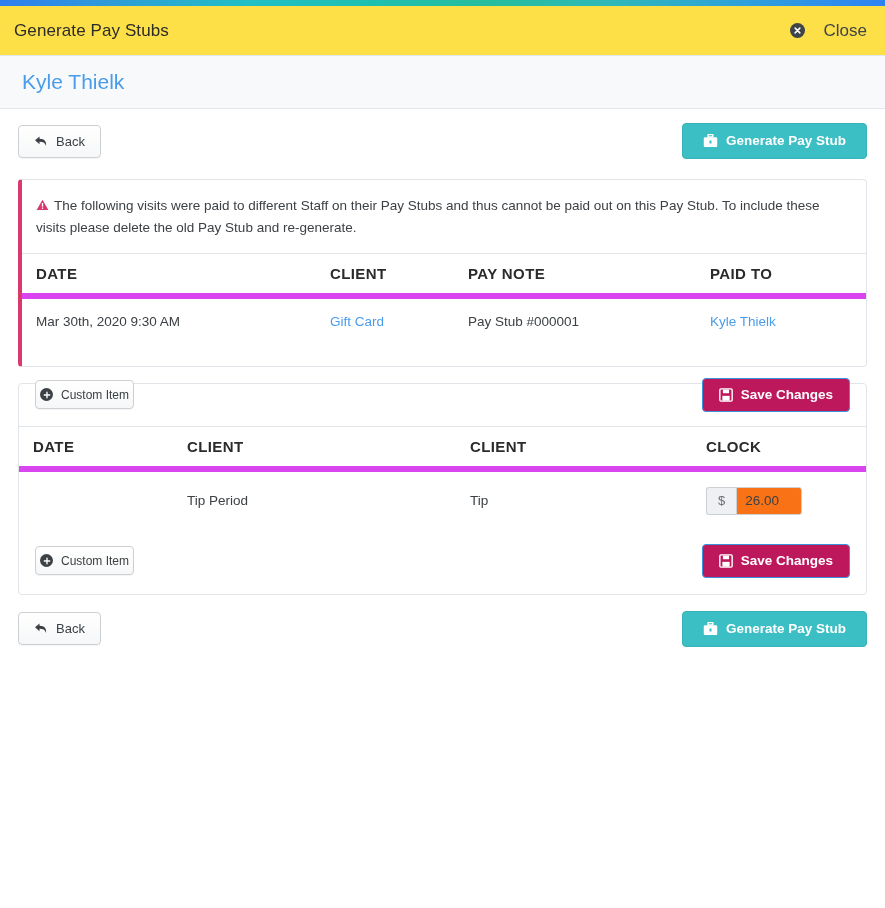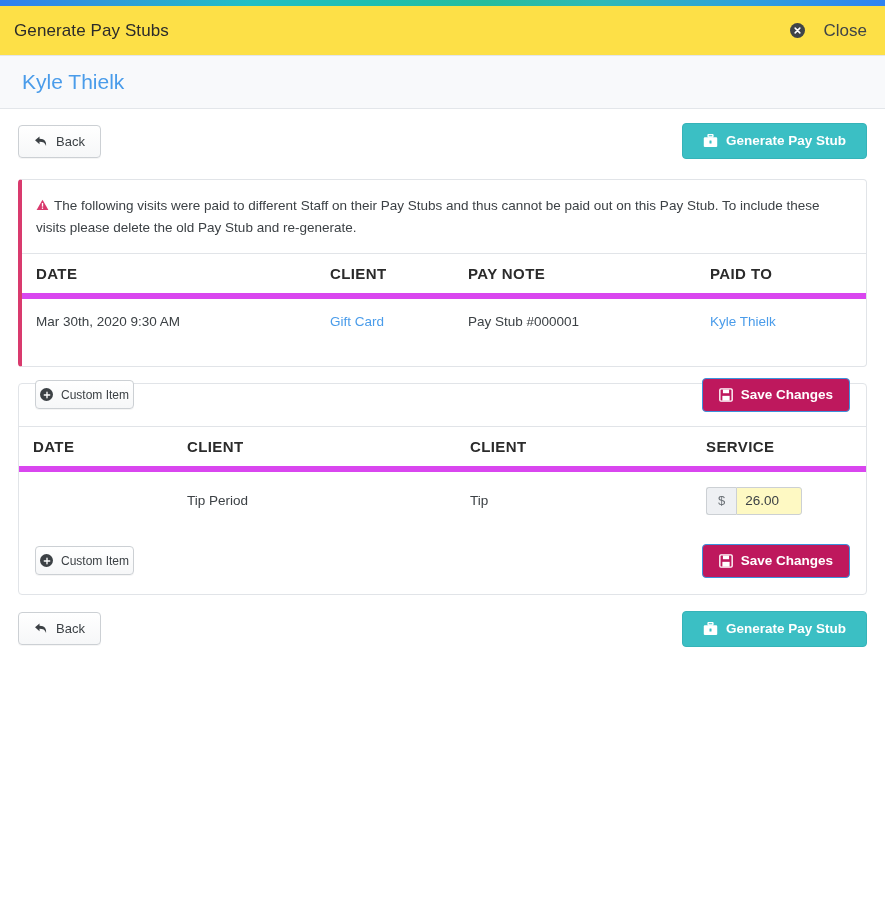--- a/index.html
+++ b/index.html
@@ -253,21 +253,21 @@
   }
   .input-amount {
     border: 1px solid #ccd0d4;
     border-radius: 0 3px 3px 0;
     width: 66px;
     padding: 0 8px;
     font-family: inherit;
     font-size: 13.5px;
     color: #3c4145;
     outline: none;
-    background: #fef9c3;
+    background: #f97316;
   }
 </style>
 </head>
 <body>
 
 <div class="gradient-bar"></div>
 
 <div class="modal-header">
   <div class="modal-title">Generate Pay Stubs</div>
   <button class="close-btn">
@@ -368,21 +368,21 @@
         <span class="btn-label">Save Changes</span>
       </button>
     </div>
 
     <table class="grid">
       <thead>
         <tr>
           <th class="pad-l" style="width:168px">DATE</th>
           <th style="width:283px">CLIENT</th>
           <th style="width:236px">CLIENT</th>
-          <th>SERVICE</th>
+          <th>CLOCK</th>
         </tr>
       </thead>
       <tbody>
         <tr>
           <td class="pad-l"></td>
           <td>Tip Period</td>
           <td>Tip</td>
           <td>
             <span class="input-group">
               <span class="input-addon">$</span>

